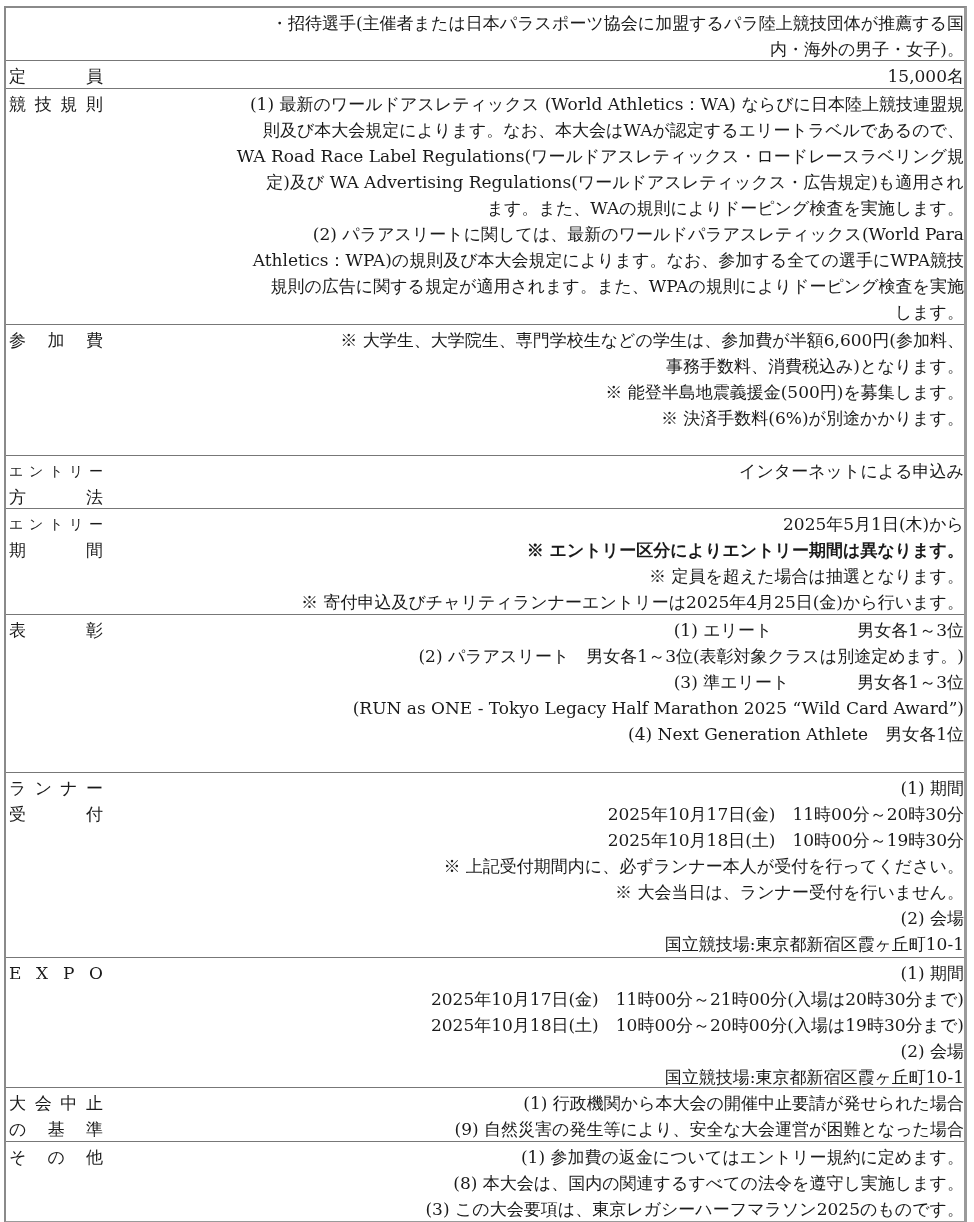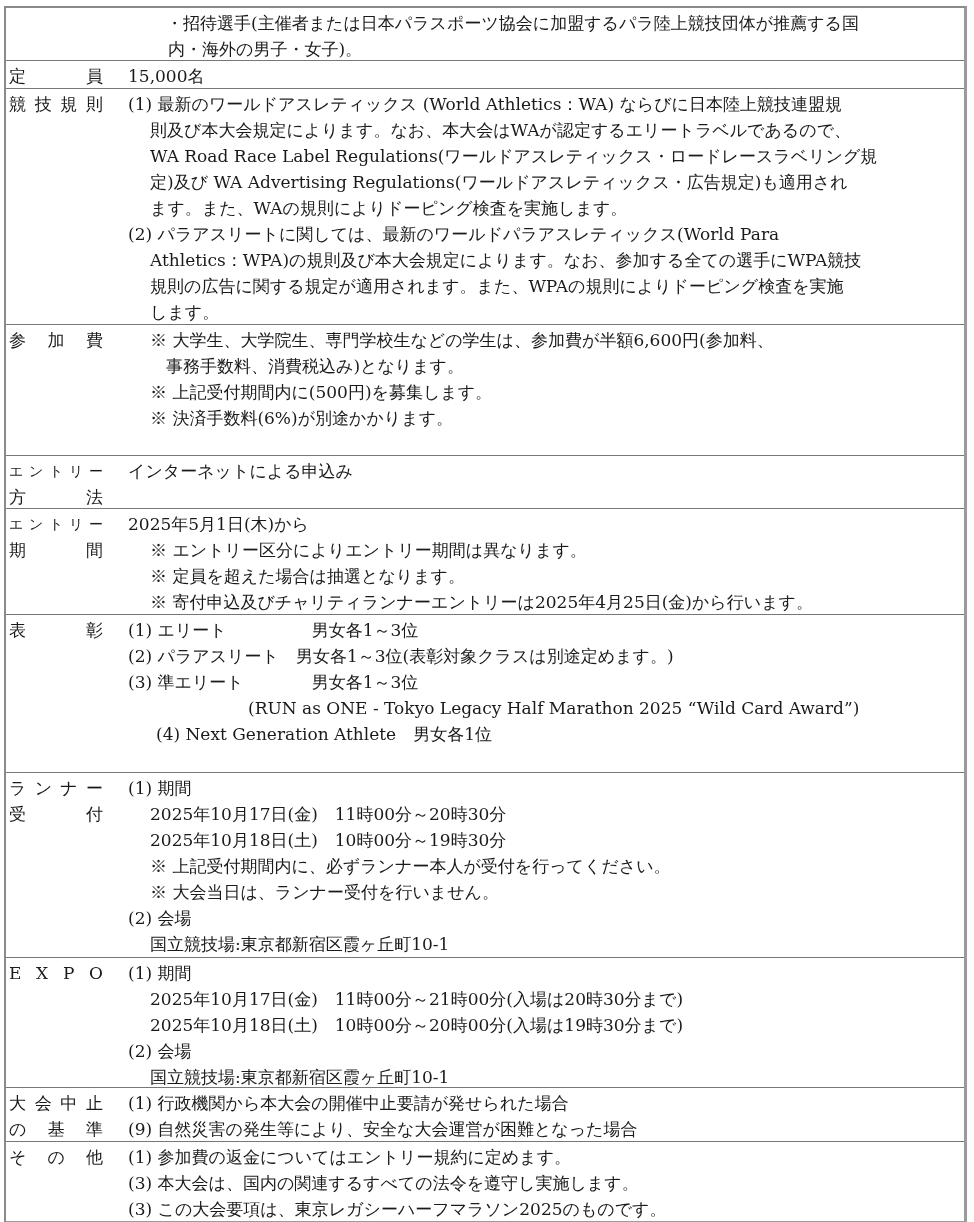--- a/index.html
+++ b/index.html
@@ -5,21 +5,21 @@
   html, body { margin:0; padding:0; background:#ffffff; }
   body { width:974px; height:1222px; position:relative; overflow:hidden;
          font-family:"DejaVu Serif","Liberation Serif",serif; color:#1a1a1a; }
   .tbl { position:absolute; left:4px; top:6px; width:963px;
          border:2px solid #8a8a8a; border-right:3px solid #9a9a9a; border-bottom:3px solid #9a9a9a; box-sizing:border-box; }
   .row { display:flex; border-top:1.5px solid #777; box-sizing:border-box; }
   .row:first-child { border-top:none; }
   .lbl { width:116px; flex:0 0 116px; padding:2px 0 0 3px; box-sizing:border-box; font-size:17px; line-height:26px; }
   .lbl .l { display:flex; justify-content:space-between; width:94px; white-space:nowrap; }
   .lbl .l.small { font-size:14px; }
-  .val { flex:1; padding:2px 0 0 6px; font-size:17px; line-height:26px; box-sizing:border-box; }
+  .val { flex:1; padding:2px 0 0 6px; font-size:17px; line-height:26px; box-sizing:border-box;text-align:right; }
   .line { white-space:nowrap; }
 </style>
 </head>
 <body>
 
 <div class="tbl" id="tbl">
     <div class="row" style="height: 52px;">
       <div class="lbl"></div>
       <div class="val">
         <div class="line" style="padding-left: 38px;">・招待選手(主催者または日本パラスポーツ協会に加盟するパラ陸上競技団体が推薦する国</div>
@@ -62,21 +62,21 @@
       <div class="lbl">
         <div class="l">
           <span>参</span>
           <span>加</span>
           <span>費</span>
         </div>
       </div>
       <div class="val">
         <div class="line" style="padding-left: 22px;">※ 大学生、大学院生、専門学校生などの学生は、参加費が半額6,600円(参加料、</div>
         <div class="line" style="padding-left: 38px;">事務手数料、消費税込み)となります。</div>
-        <div class="line" style="padding-left: 22px;">※ 上記受付期間内に(500円)を募集します。</div>
+        <div class="line" style="padding-left: 22px;">※ 能登半島地震義援金(500円)を募集します。</div>
         <div class="line" style="padding-left: 22px;">※ 決済手数料(6%)が別途かかります。</div>
       </div>
     </div>
     <div class="row" style="height: 53px;">
       <div class="lbl">
         <div class="l small">
           <span>エ</span>
           <span>ン</span>
           <span>ト</span>
           <span>リ</span>
@@ -100,21 +100,21 @@
           <span>リ</span>
           <span>ー</span>
         </div>
         <div class="l">
           <span>期</span>
           <span>間</span>
         </div>
       </div>
       <div class="val">
         <div class="line" style="padding-left: 0px;">2025年5月1日(木)から</div>
-        <div class="line" style="padding-left: 22px;">※ エントリー区分によりエントリー期間は異なります。</div>
+        <div class="line" style="padding-left: 22px; font-weight: bold;">※ エントリー区分によりエントリー期間は異なります。</div>
         <div class="line" style="padding-left: 22px;">※ 定員を超えた場合は抽選となります。</div>
         <div class="line" style="padding-left: 22px;">※ 寄付申込及びチャリティランナーエントリーは2025年4月25日(金)から行います。</div>
       </div>
     </div>
     <div class="row" style="height: 158px;">
       <div class="lbl">
         <div class="l">
           <span>表</span>
           <span>彰</span>
         </div>
@@ -189,17 +189,17 @@
     <div class="row" style="height: 80px;">
       <div class="lbl">
         <div class="l">
           <span>そ</span>
           <span>の</span>
           <span>他</span>
         </div>
       </div>
       <div class="val">
         <div class="line" style="padding-left: 0px;">(1) 参加費の返金についてはエントリー規約に定めます。</div>
-        <div class="line" style="padding-left: 0px;">(3) 本大会は、国内の関連するすべての法令を遵守し実施します。</div>
+        <div class="line" style="padding-left: 0px;">(8) 本大会は、国内の関連するすべての法令を遵守し実施します。</div>
         <div class="line" style="padding-left: 0px;">(3) この大会要項は、東京レガシーハーフマラソン2025のものです。</div>
       </div>
     </div>
   </div>
 
 </body></html>

